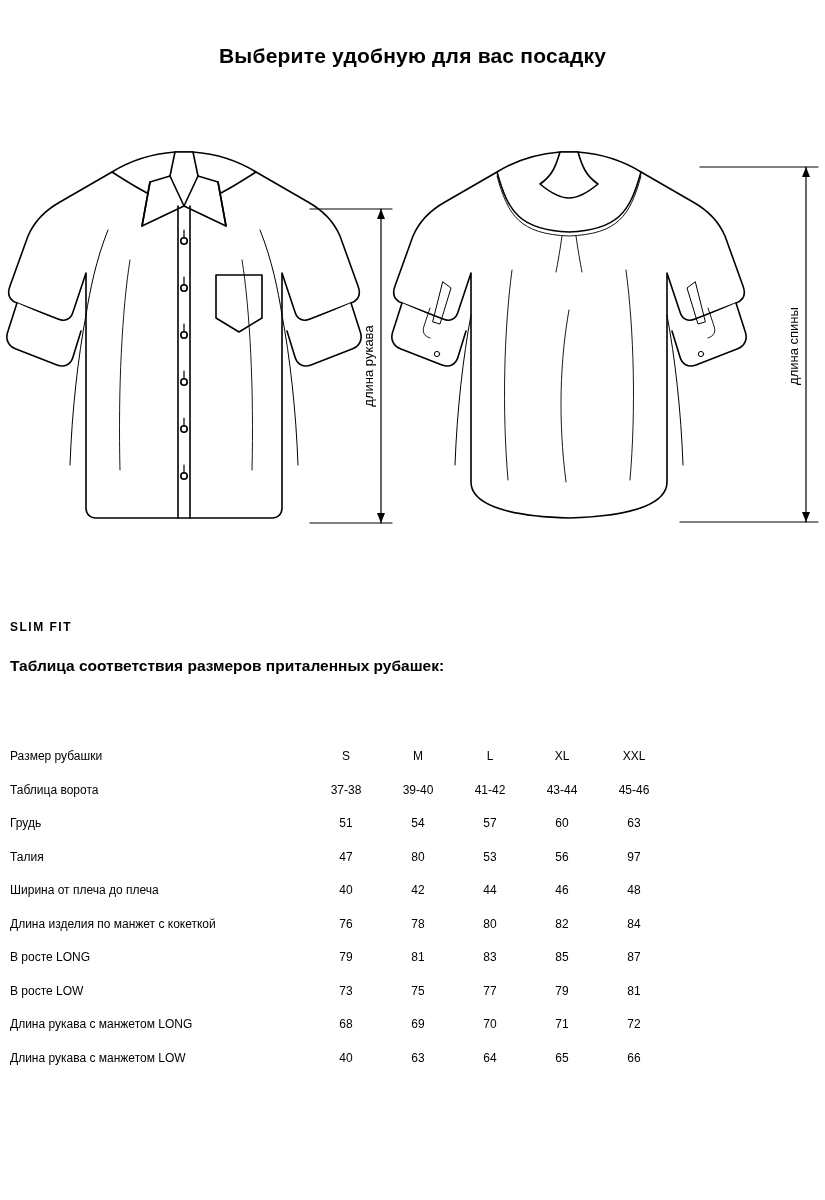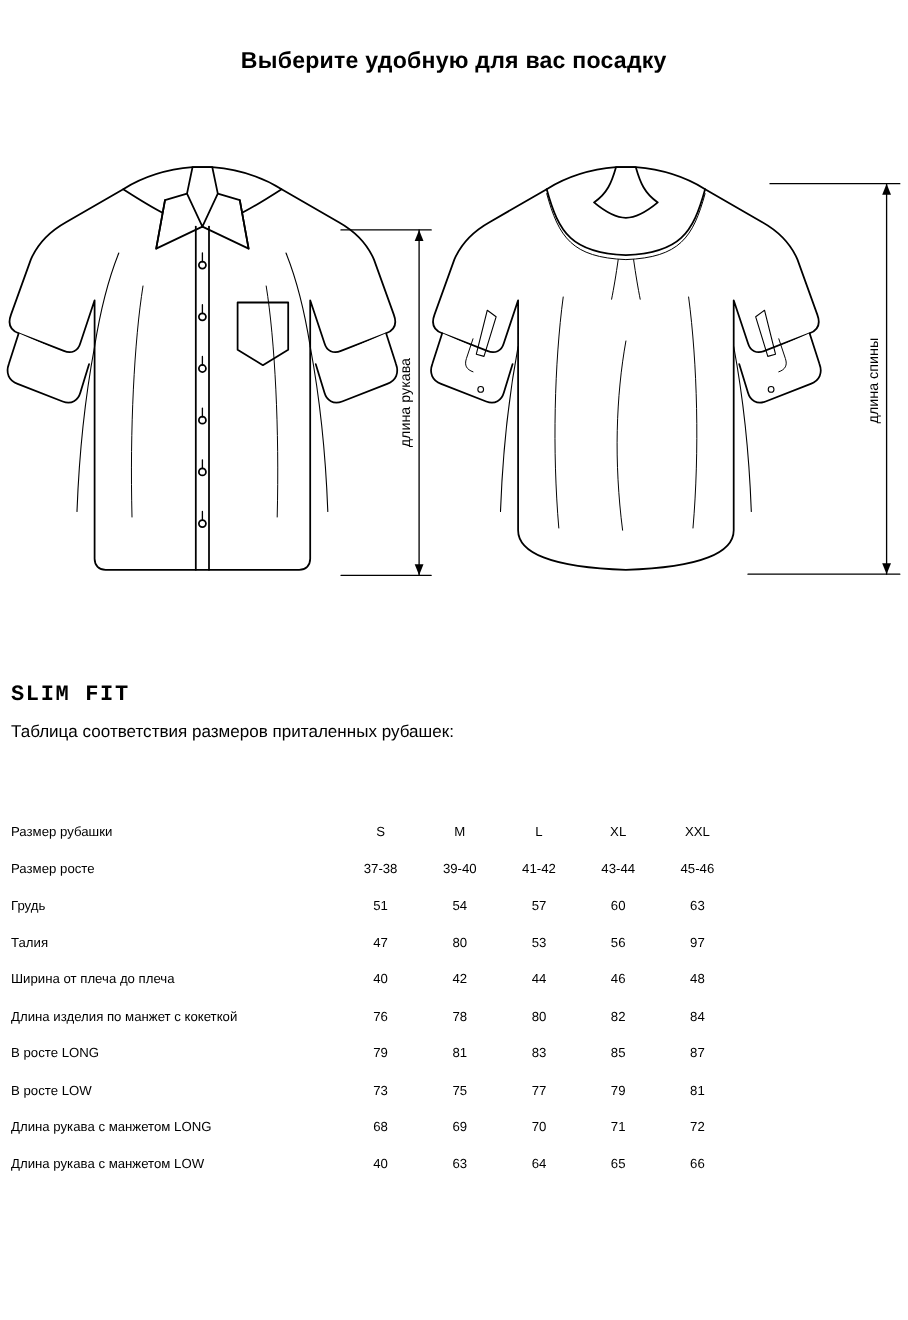--- a/index.html
+++ b/index.html
@@ -34,30 +34,30 @@
     position: absolute;
     top: 110px;
     left: 0;
     width: 825px;
     height: 450px;
   }
   .fit-name {
     position: absolute;
     top: 620px;
     left: 10px;
-    font-size: 20px;
+    font-size: 12px;
     font-weight: bold;
     letter-spacing: 1.5px;
-    font-family: Liberation Mono, monospace;
   }
   .subtitle {
     position: absolute;
     top: 657px;
     left: 10px;
     font-size: 15.5px;
+    font-weight: bold;
   }
   table.size-table {
     position: absolute;
     top: 738px;
     left: 10px;
     width: 660px;
     border-collapse: collapse;
     font-size: 12px;
   }
   table.size-table td {
@@ -228,21 +228,21 @@
     <tbody>
       <tr class="head">
         <td class="label">Размер рубашки</td>
         <td class="val">S</td>
         <td class="val">M</td>
         <td class="val">L</td>
         <td class="val">XL</td>
         <td class="val">XXL</td>
       </tr>
       <tr>
-        <td class="label">Размер росте</td>
+        <td class="label">Таблица ворота</td>
         <td class="val">37-38</td>
         <td class="val">39-40</td>
         <td class="val">41-42</td>
         <td class="val">43-44</td>
         <td class="val">45-46</td>
       </tr>
       <tr>
         <td class="label">Грудь</td>
         <td class="val">51</td>
         <td class="val">54</td>

